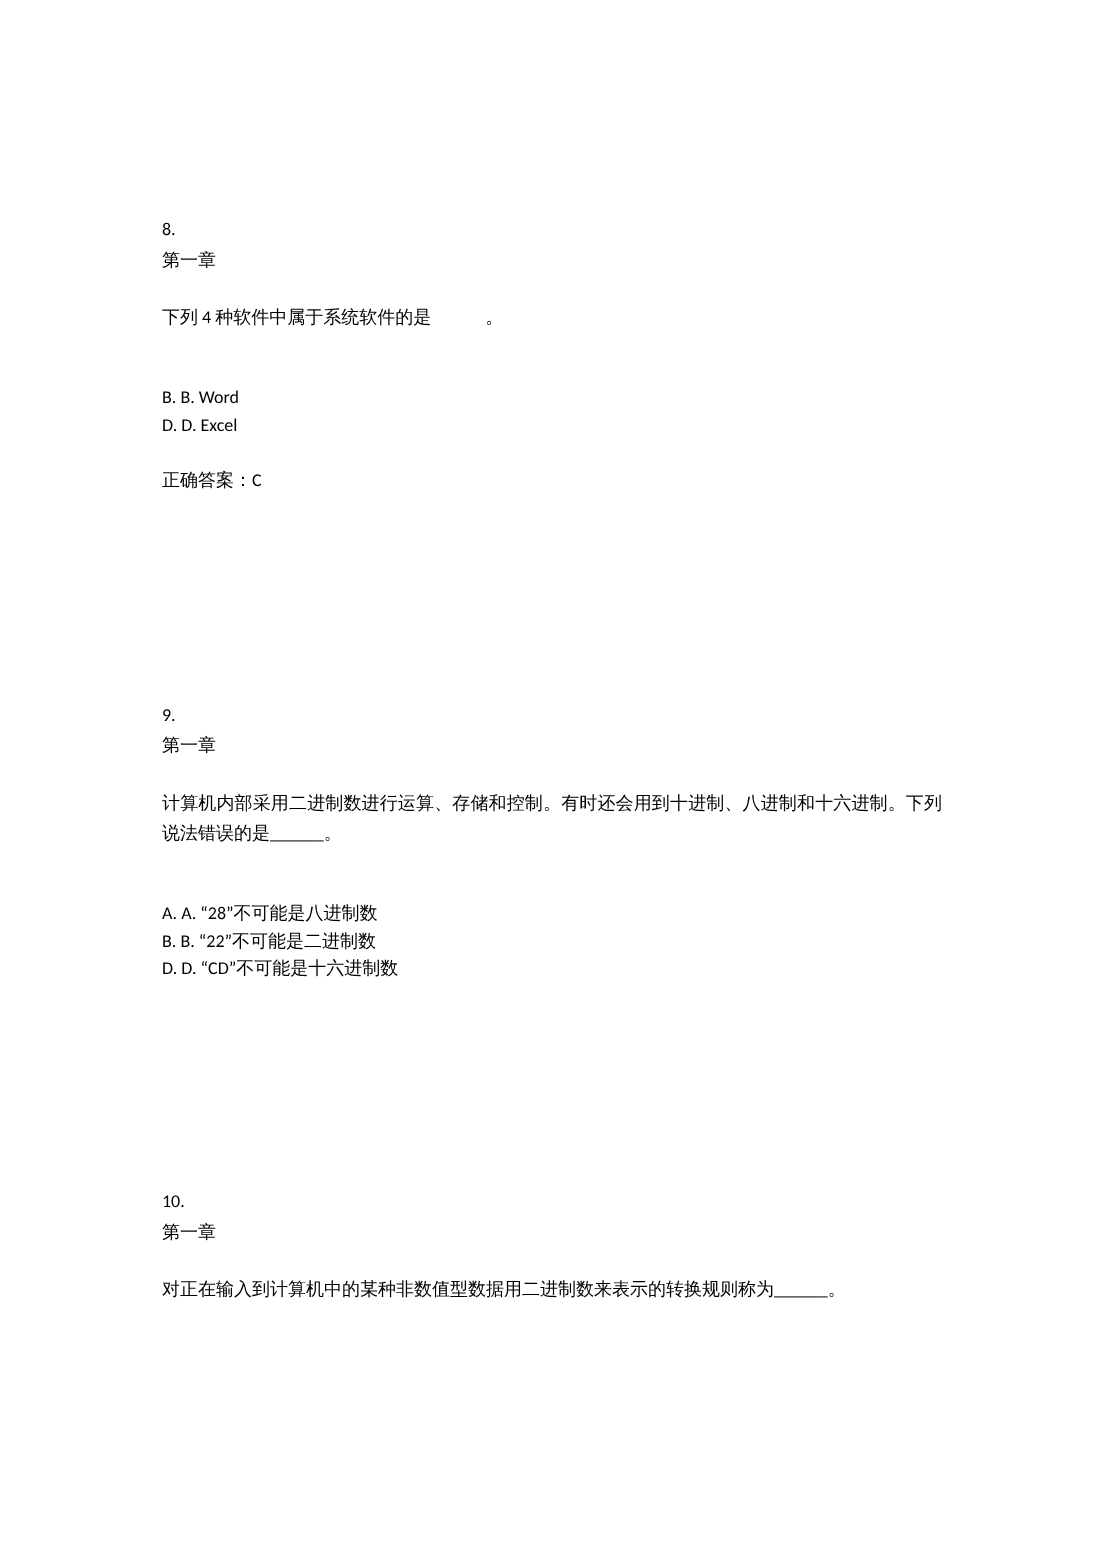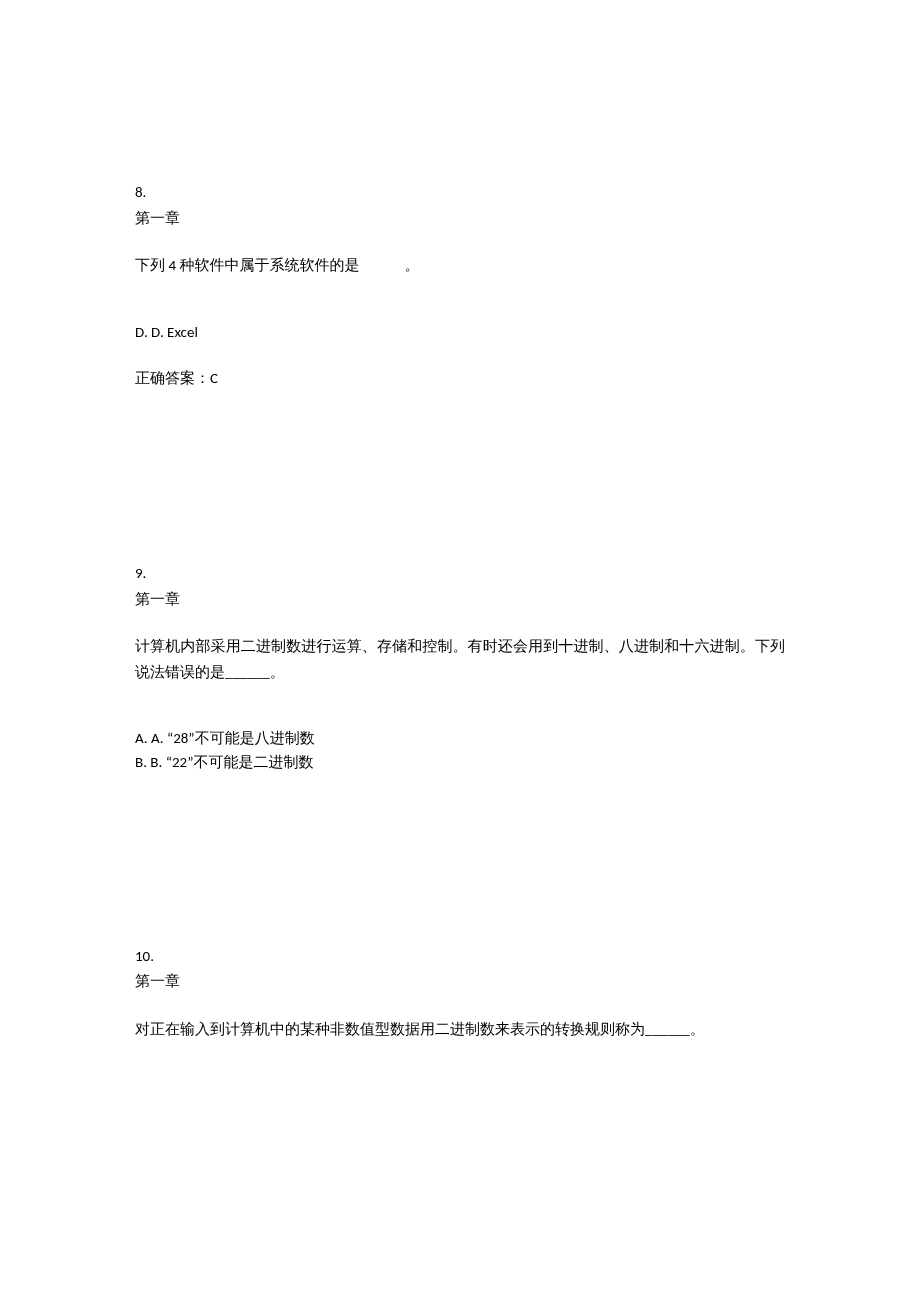--- a/index.html
+++ b/index.html
@@ -48,32 +48,34 @@
 </head>
 <body>
 
 <div class="page">
 
   <div class="question-block">
     <div class="q-number latin">8.</div>
     <div class="q-chapter">第一章</div>
     <div class="q-text">下列 4 种软件中属于系统软件的是　　　。</div>
     <div class="q-options">
+      <div class="q-option">B. B. Word</div>
       <div class="q-option">D. D. Excel</div>
     </div>
     <div class="q-answer">正确答案：C</div>
   </div>
 
   <div class="question-block">
     <div class="q-number latin">9.</div>
     <div class="q-chapter">第一章</div>
     <div class="q-text">计算机内部采用二进制数进行运算、存储和控制。有时还会用到十进制、八进制和十六进制。下列说法错误的是______。</div>
     <div class="q-options">
       <div class="q-option">A. A. “28”不可能是八进制数</div>
       <div class="q-option">B. B. “22”不可能是二进制数</div>
+      <div class="q-option">D. D. “CD”不可能是十六进制数</div>
     </div>
   </div>
 
   <div class="question-block">
     <div class="q-number latin">10.</div>
     <div class="q-chapter">第一章</div>
     <div class="q-text">对正在输入到计算机中的某种非数值型数据用二进制数来表示的转换规则称为______。</div>
   </div>
 
 </div>

